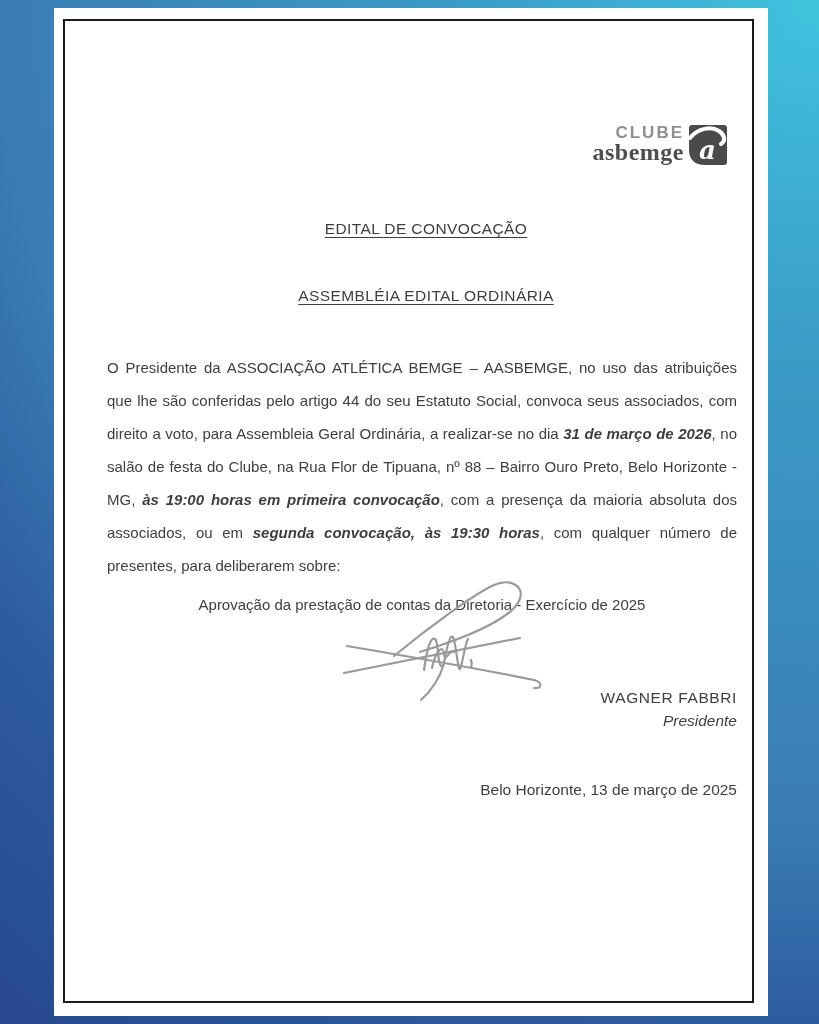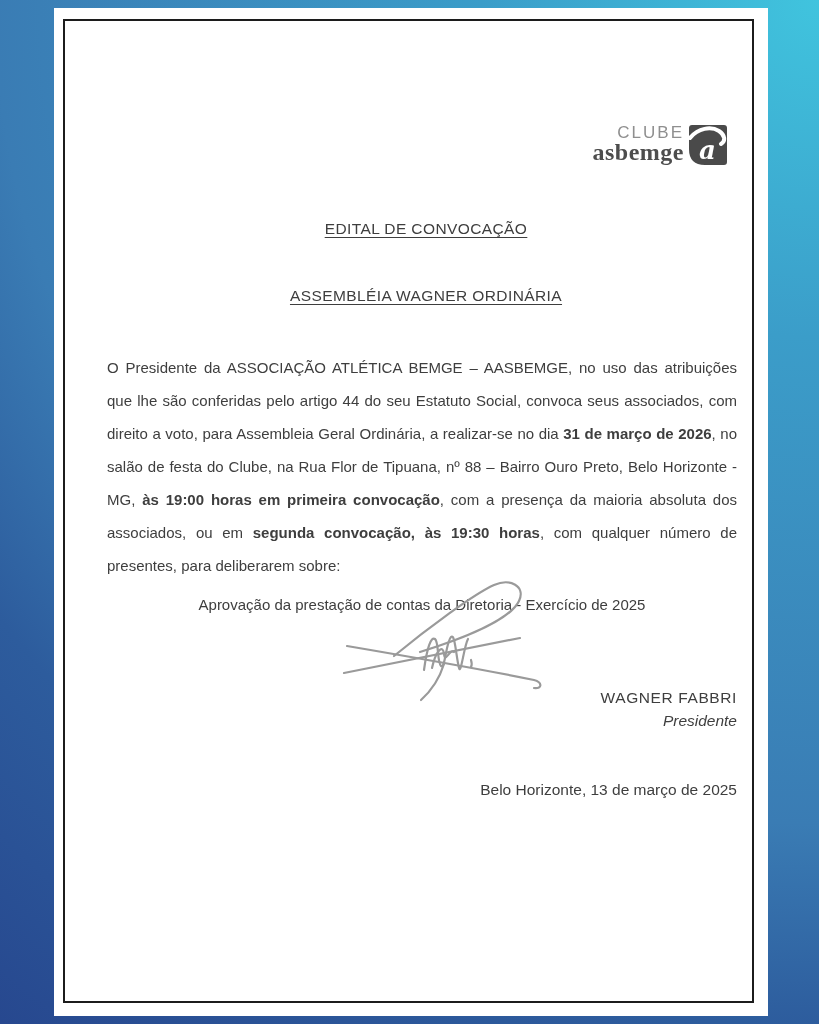--- a/index.html
+++ b/index.html
@@ -28,20 +28,21 @@
     display: flex;
     align-items: flex-start;
     gap: 5px;
   }
   .logo-text { text-align: right; }
   .logo-line1 {
     font-size: 17px;
     letter-spacing: 2px;
     color: #8f8f8f;
     line-height: 17px;
+    font-weight: bold;
   }
   .logo-line2 {
     font-size: 24px;
     font-weight: 700;
     color: #4d4d4d;
     line-height: 23px;
     letter-spacing: 0.5px;
     font-family: Liberation Serif, serif;
   }
   .logo-icon { width: 38px; height: 40px; margin-top: 1px; }
@@ -60,21 +61,21 @@
   .doc-title    { top: 212px; }
   .doc-subtitle { top: 279px; }
   .bodytext {
     position: absolute;
     top: 343px; left: 53px; right: 31px;
     font-size: 15px;
     line-height: 33px;
     color: #3e3e3e;
     text-align: justify;
   }
-  .bodytext .seg-b { font-weight: 700; }
+  .bodytext .seg-b { font-weight: 700; font-style: italic; }
   .agenda {
     position: absolute;
     top: 588px; left: 53px; right: 31px;
     text-align: center;
     font-size: 15px;
     color: #3e3e3e;
   }
   .signature-svg {
     position: absolute;
     left: 286px; top: 568px;
@@ -107,21 +108,21 @@
     <div class="logo-icon">
       <svg viewBox="0 0 38 40" width="38" height="40">
         <path d="M3 0 H35 Q38 0 38 3 V37 Q38 40 35 40 H16 Q0 40 0 24 V3 Q0 0 3 0 Z" fill="#4a4a4a"></path>
         <path d="M1 13 C9 3 22 1 30 6 C36 10 37 16 32 19" fill="none" stroke="#ffffff" stroke-width="4" stroke-linecap="round"></path>
         <text x="10" y="34" font-family="'DejaVu Serif', serif" font-style="italic" font-weight="bold" font-size="26" fill="#ffffff">a</text>
       </svg>
     </div>
   </div>
 
   <div class="doc-title">EDITAL DE CONVOCAÇÃO</div>
-  <div class="doc-subtitle">ASSEMBLÉIA WAGNER ORDINÁRIA</div>
+  <div class="doc-subtitle">ASSEMBLÉIA EDITAL ORDINÁRIA</div>
 
   <p class="bodytext"><span class="seg">O Presidente da ASSOCIAÇÃO ATLÉTICA BEMGE – AASBEMGE, no uso das atribuições que lhe são conferidas pelo artigo 44 do seu Estatuto Social, convoca seus associados, com direito a voto, para Assembleia Geral Ordinária, a realizar-se no dia </span><span class="seg-b">31 de março de 2026</span><span class="seg">, no salão de festa do Clube, na Rua Flor de Tipuana, nº 88 – Bairro Ouro Preto, Belo Horizonte - MG, </span><span class="seg-b">às 19:00 horas em primeira convocação</span><span class="seg">, com a presença da maioria absoluta dos associados, ou em </span><span class="seg-b">segunda convocação, às 19:30 horas</span><span class="seg">, com qualquer número de presentes, para deliberarem sobre:</span></p>
 
   <div class="agenda">Aprovação da prestação de contas da Diretoria - Exercício de 2025</div>
 
   <svg class="signature-svg" viewBox="0 0 212 126">
     <g fill="none" stroke="#9a9a9a" stroke-width="2.2" stroke-linecap="round" stroke-linejoin="round">
       <path d="M54 80 C88 52 134 18 154 9 C170 2 186 10 179 25 C170 44 122 63 80 76"></path>
       <path d="M7 70 C60 79 130 91 194 104 C202 106 203 113 194 112"></path>
       <path d="M4 97 C48 88 110 76 180 62"></path>

